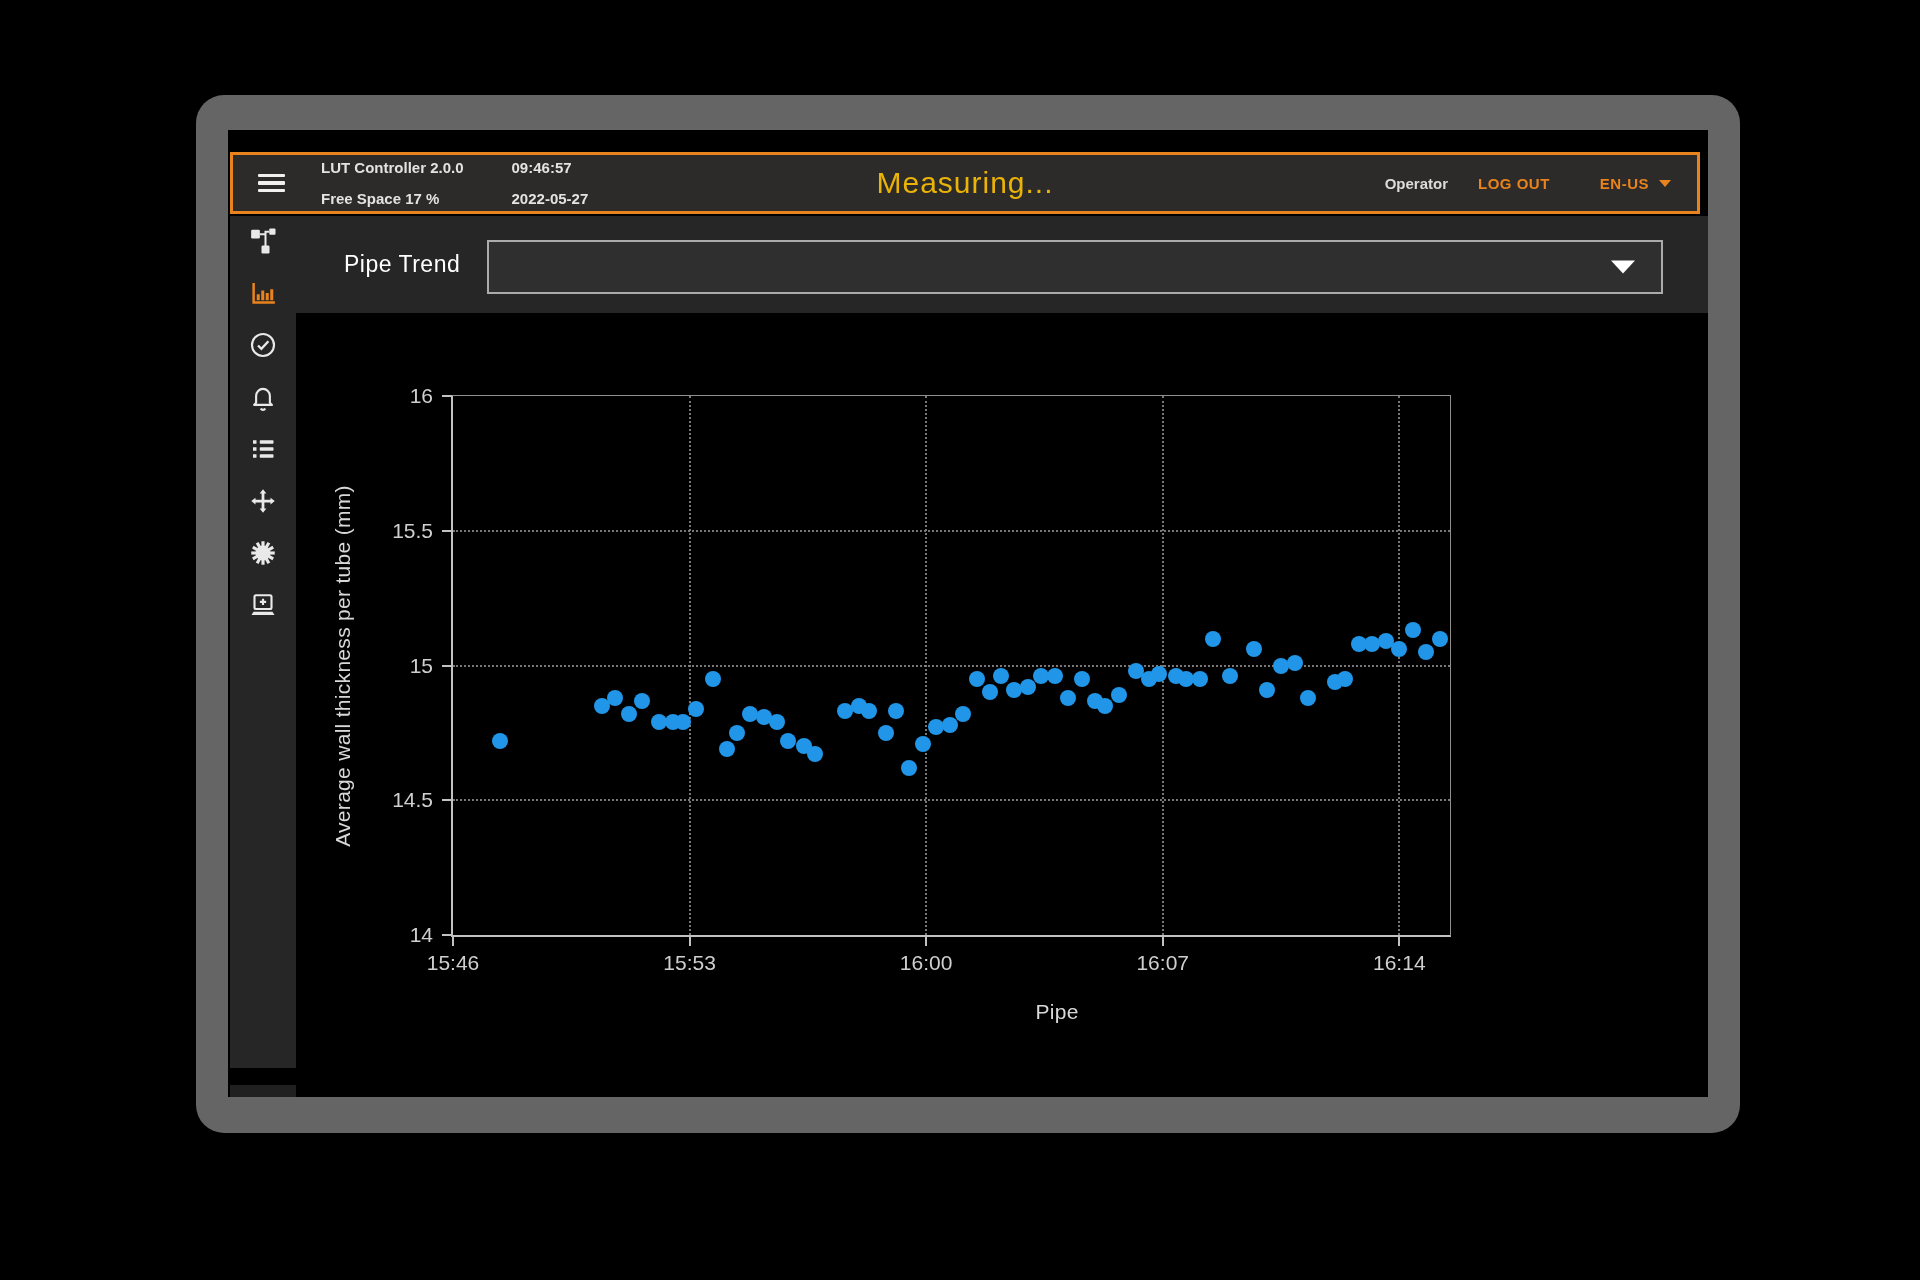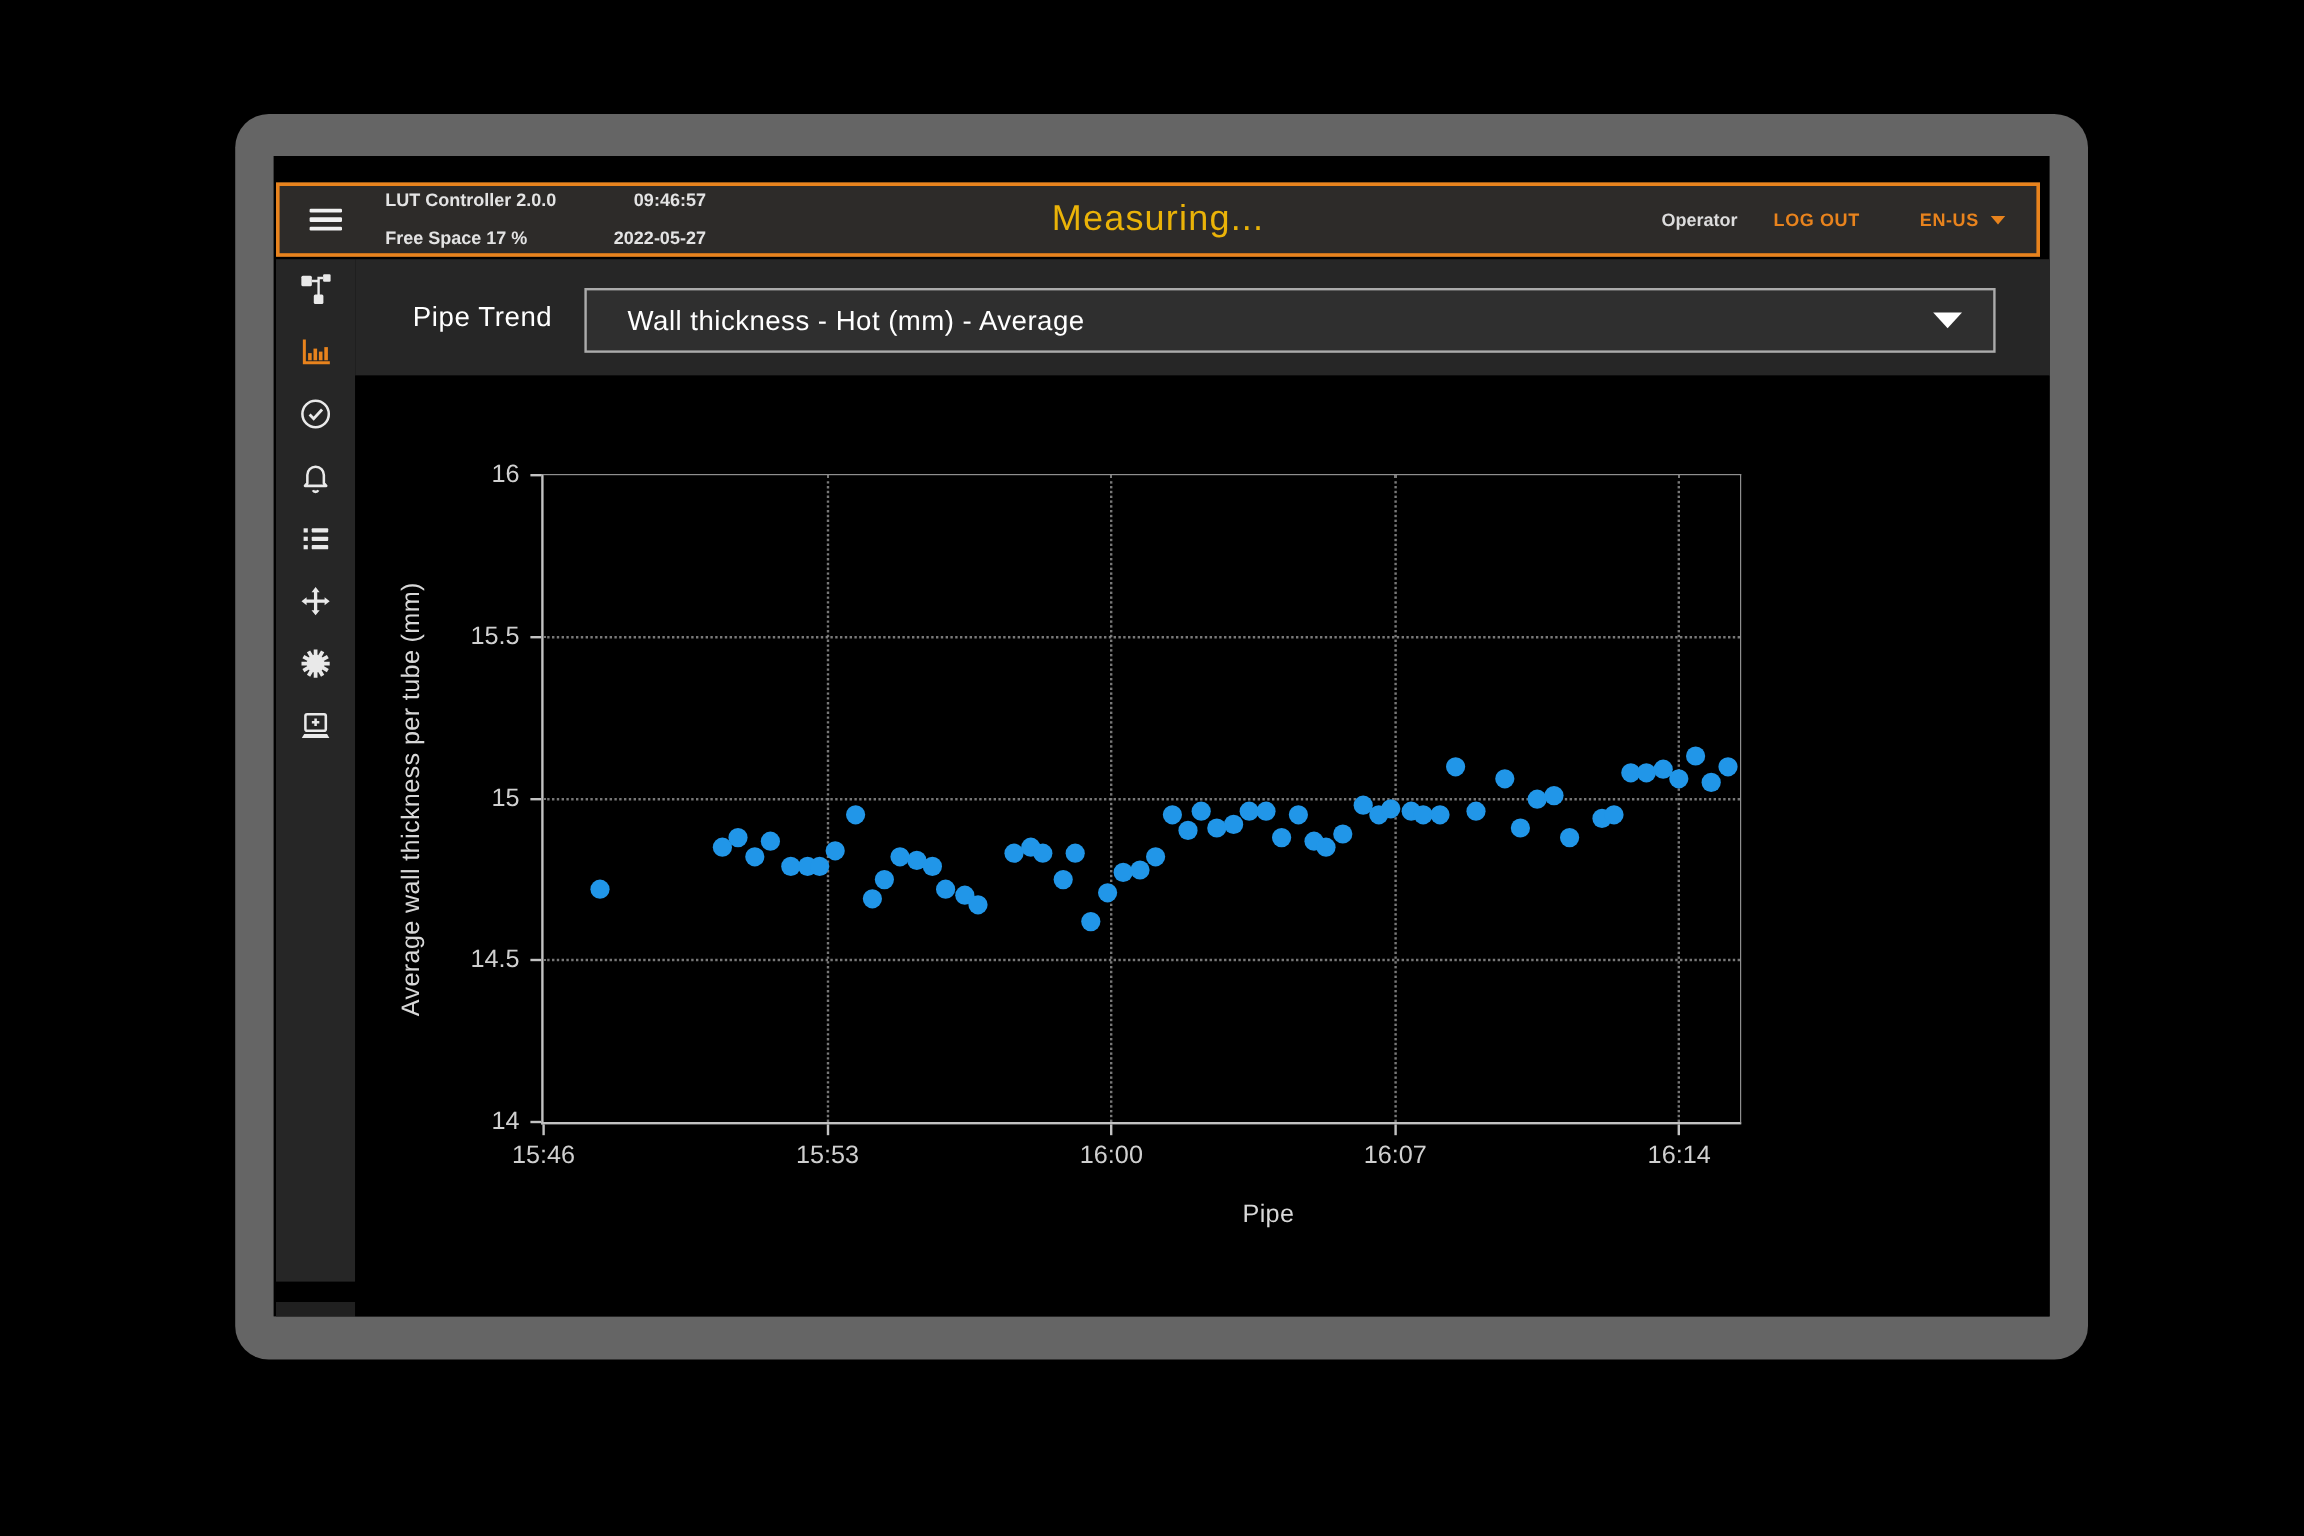--- a/index.html
+++ b/index.html
@@ -13,21 +13,21 @@
   .window { position:absolute; left:32px; top:35px; right:32px; bottom:36px; background:#000; }
 
   
   .header { position:absolute; left:2px; top:22px; width:1470px; height:62px;
             background:#2d2b29; border:3px solid #E8831D;
             display:flex; align-items:center; }
   .hamburger { margin-left:25px; width:27px; cursor:pointer; }
   .hamburger span { display:block; height:3.5px; background:#f0f0f0; margin:4px 0; border-radius:1px; }
   .hdr-col { display:flex; flex-direction:column; gap:16px; }
   .hdr-col.info { margin-left:36px; }
-  .hdr-col.datetime { margin-left:48px;align-items:flex-end; }
+  .hdr-col.datetime { margin-left:48px; }
   .hdr-small { font-size:15px; font-weight:bold; color:#e3e3e3; line-height:1; white-space:nowrap; }
   .hdr-title { position:absolute; left:50%; top:50%; transform:translate(-50%,-50%);
                font-size:30px; color:#eab308; letter-spacing:1px; }
   .hdr-right { margin-left:auto; display:flex; align-items:center; gap:30px; padding-right:26px; }
   .operator { font-size:15px; font-weight:bold; color:#dcdcdc; }
   .logout { font-size:15px; font-weight:bold; color:#E8831D; cursor:pointer; letter-spacing:.5px; }
   .lang { display:flex; align-items:center; gap:10px; cursor:pointer;margin-left:20px; }
   .lang-label { font-size:15px; font-weight:bold; color:#E8831D; letter-spacing:.5px; }
   .caret-sm { width:0; height:0; border-left:6px solid transparent; border-right:6px solid transparent;
               border-top:7px solid #E8831D; }
@@ -173,21 +173,20 @@
             <path d="M12 7 v5 M9.5 9.5 h5" stroke="#e9e9e9" stroke-width="1.7" fill="none"></path>
             <path d="M2.8 20 h18.4 l-1.6-2.6 H4.4 Z" fill="#e9e9e9"></path>
           </svg>
         </div>
       </div>
       <div class="sidebar-tail"></div>
 
       <div class="trend-row">
         <div class="trend-label">Pipe Trend</div>
         <div class="dropdown">
-          <span class="dropdown-text">Wall thickness - Hot (mm) - Average</span>
           <span class="caret-lg"></span>
         </div>
       </div>
 
       <div class="chart-region">
         <div class="y-title">Average wall thickness per tube (mm)</div>
         <div class="plot" id="plot">
             <div class="ytick" style="top: calc(0% - 1px);"></div>
             <div class="ytick-label" style="top: 0%;">16</div>
             <div class="gridline-h" style="top: calc(25% - 1px);"></div>

